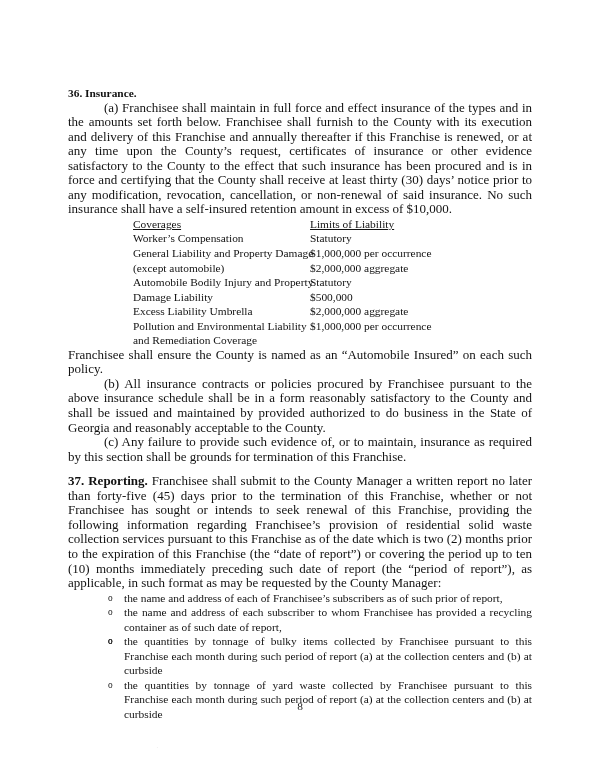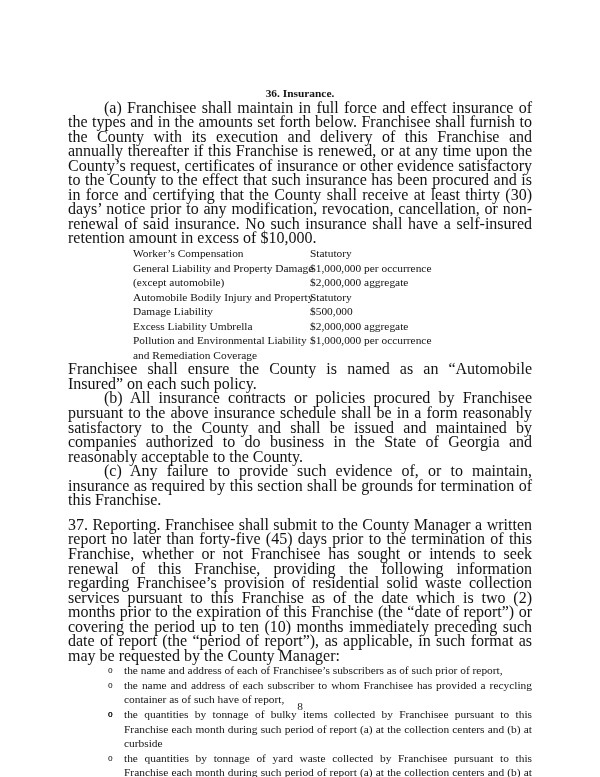--- a/index.html
+++ b/index.html
@@ -23,39 +23,39 @@
     background: #ffffff;
   }
   .content {
     position: absolute;
     left: 68px;
     top: 86px;
     width: 464px;
   }
   p, div.para {
     margin: 0;
-    font-size: 16px;
+    font-size: 13px;
     line-height: 14.55px;
     text-align: justify;
     text-justify: inter-word;
     -webkit-hyphens: none;
     hyphens: none;
   }
   .indent {
     text-indent: 36px;
   }
   .heading-run {
-    font-weight: normal;
+    font-weight: bold;
   }
   .sec-head {
     font-weight: bold;
     font-size: 11.4px;
     line-height: 14.55px;
     margin: 0;
-    text-align: center;
+    text-align: left;
   }
   
   .cov-table {
     margin: 0;
     border-collapse: collapse;
     margin-left: 65px;
     width: 399px;
     table-layout: fixed;
   }
   .cov-table td {
@@ -119,20 +119,24 @@
 <div class="page">
   <div class="content">
 
     <div class="sec-head">36. Insurance.</div>
 
     <p class="indent">(a) Franchisee shall maintain in full force and effect insurance of the types and in the amounts set forth below. Franchisee shall furnish to the County with its execution and delivery of this Franchise and annually thereafter if this Franchise is renewed, or at any time upon the County’s request, certificates of insurance or other evidence satisfactory to the County to the effect that such insurance has been procured and is in force and certifying that the County shall receive at least thirty (30) days’ notice prior to any modification, revocation, cancellation, or non-renewal of said insurance. No such insurance shall have a self-insured retention amount in excess of $10,000.</p>
 
     <table class="cov-table">
       <tbody>
         <tr>
+          <td class="c1"><span class="u">Coverages</span></td>
+          <td class="c2"><span class="u">Limits of Liability</span></td>
+        </tr>
+        <tr>
           <td class="c1">Worker’s Compensation</td>
           <td class="c2">Statutory</td>
         </tr>
         <tr>
           <td class="c1">General Liability and Property Damage</td>
           <td class="c2">$1,000,000 per occurrence</td>
         </tr>
         <tr>
           <td class="c1 sub-indent">(except automobile)</td>
           <td class="c2">$2,000,000 aggregate</td>
@@ -155,31 +159,31 @@
         </tr>
         <tr>
           <td class="c1 sub-indent">and Remediation Coverage</td>
           <td class="c2"></td>
         </tr>
       </tbody>
     </table>
 
     <p>Franchisee shall ensure the County is named as an “Automobile Insured” on each such policy.</p>
 
-    <p class="indent">(b)  All insurance contracts or policies procured by Franchisee pursuant to the above insurance schedule shall be in a form reasonably satisfactory to the County and shall be issued and maintained by companies authorized to do business in the State of Georgia and reasonably acceptable to the County.</p>
+    <p class="indent">(b)  All insurance contracts or policies procured by Franchisee pursuant to the above insurance schedule shall be in a form reasonably satisfactory to the County and shall be issued and maintained by provided authorized to do business in the State of Georgia and reasonably acceptable to the County.</p>
 
     <p class="indent">(c)  Any failure to provide such evidence of, or to maintain, insurance as required by this section shall be grounds for termination of this Franchise.</p>
 
     <div class="gap-md"></div>
 
     <p><span class="heading-run">37. Reporting.</span><span> Franchisee shall submit to the County Manager a written report no later than forty-five (45)  days prior to the termination of this Franchise, whether or not Franchisee has sought or intends to seek renewal of this Franchise, providing the following information regarding Franchisee’s provision of residential solid waste collection services pursuant to this Franchise as of the date which is two (2) months prior to the expiration of this Franchise (the “date of report”) or covering the period up to ten (10) months immediately preceding such date of report (the “period of report”), as applicable, in such format as may be requested by the County Manager:</span></p>
 
     <ul class="blist">
       <li><span class="bullet">o</span><span>the name and address of each of Franchisee’s subscribers as of such prior of report,</span></li>
-      <li><span class="bullet">o</span><span>the name and address of each subscriber to whom Franchisee has provided a recycling container as of such have of report,</span></li>
+      <li><span class="bullet">o</span><span>the name and address of each subscriber to whom Franchisee has provided a recycling container as of such date of report,</span></li>
       <li><span class="bullet">o</span></li>
       <li><span class="bullet">o</span><span>the quantities by tonnage of bulky items collected by Franchisee pursuant to this Franchise each month during such period of report (a) at the collection centers and (b) at curbside</span></li>
       <li><span class="bullet">o</span><span>the quantities by tonnage of yard waste collected by Franchisee pursuant to this Franchise each month during such period of report (a) at the collection centers and (b) at curbside</span></li>
     </ul>
 
   </div>
 
   <div class="pagenum">8</div>
   <div class="artifact">·</div>
 </div>

